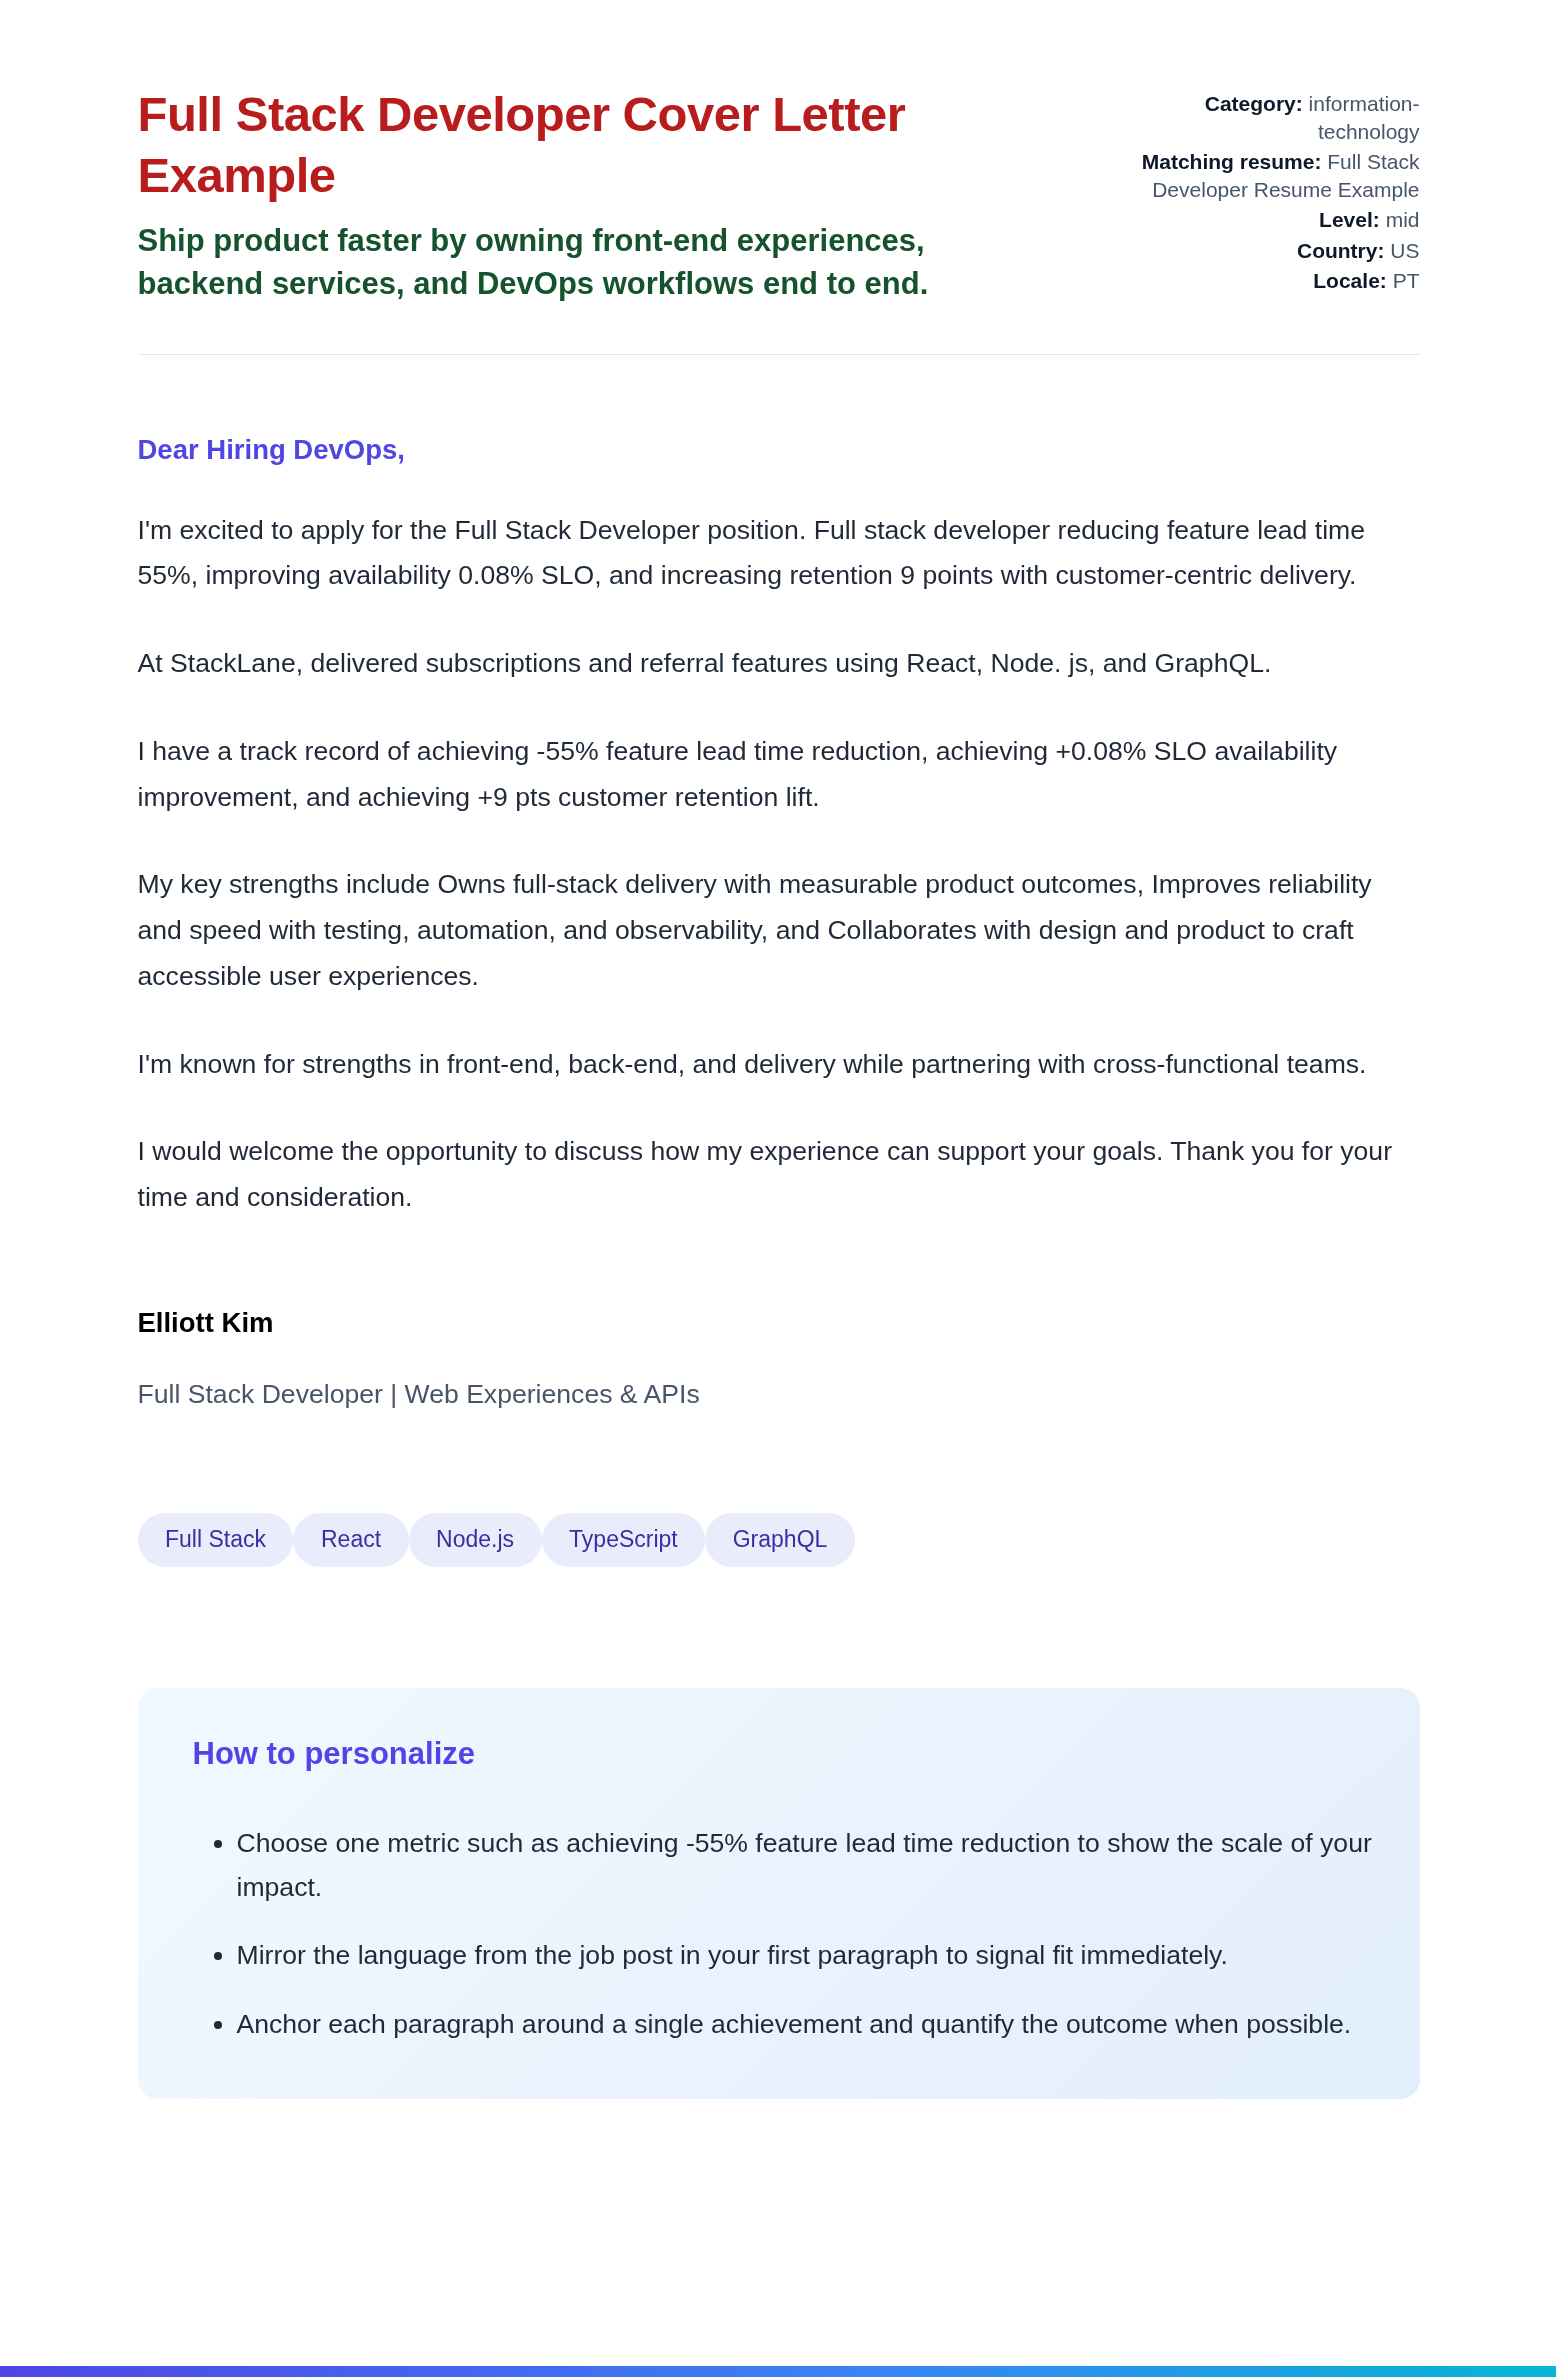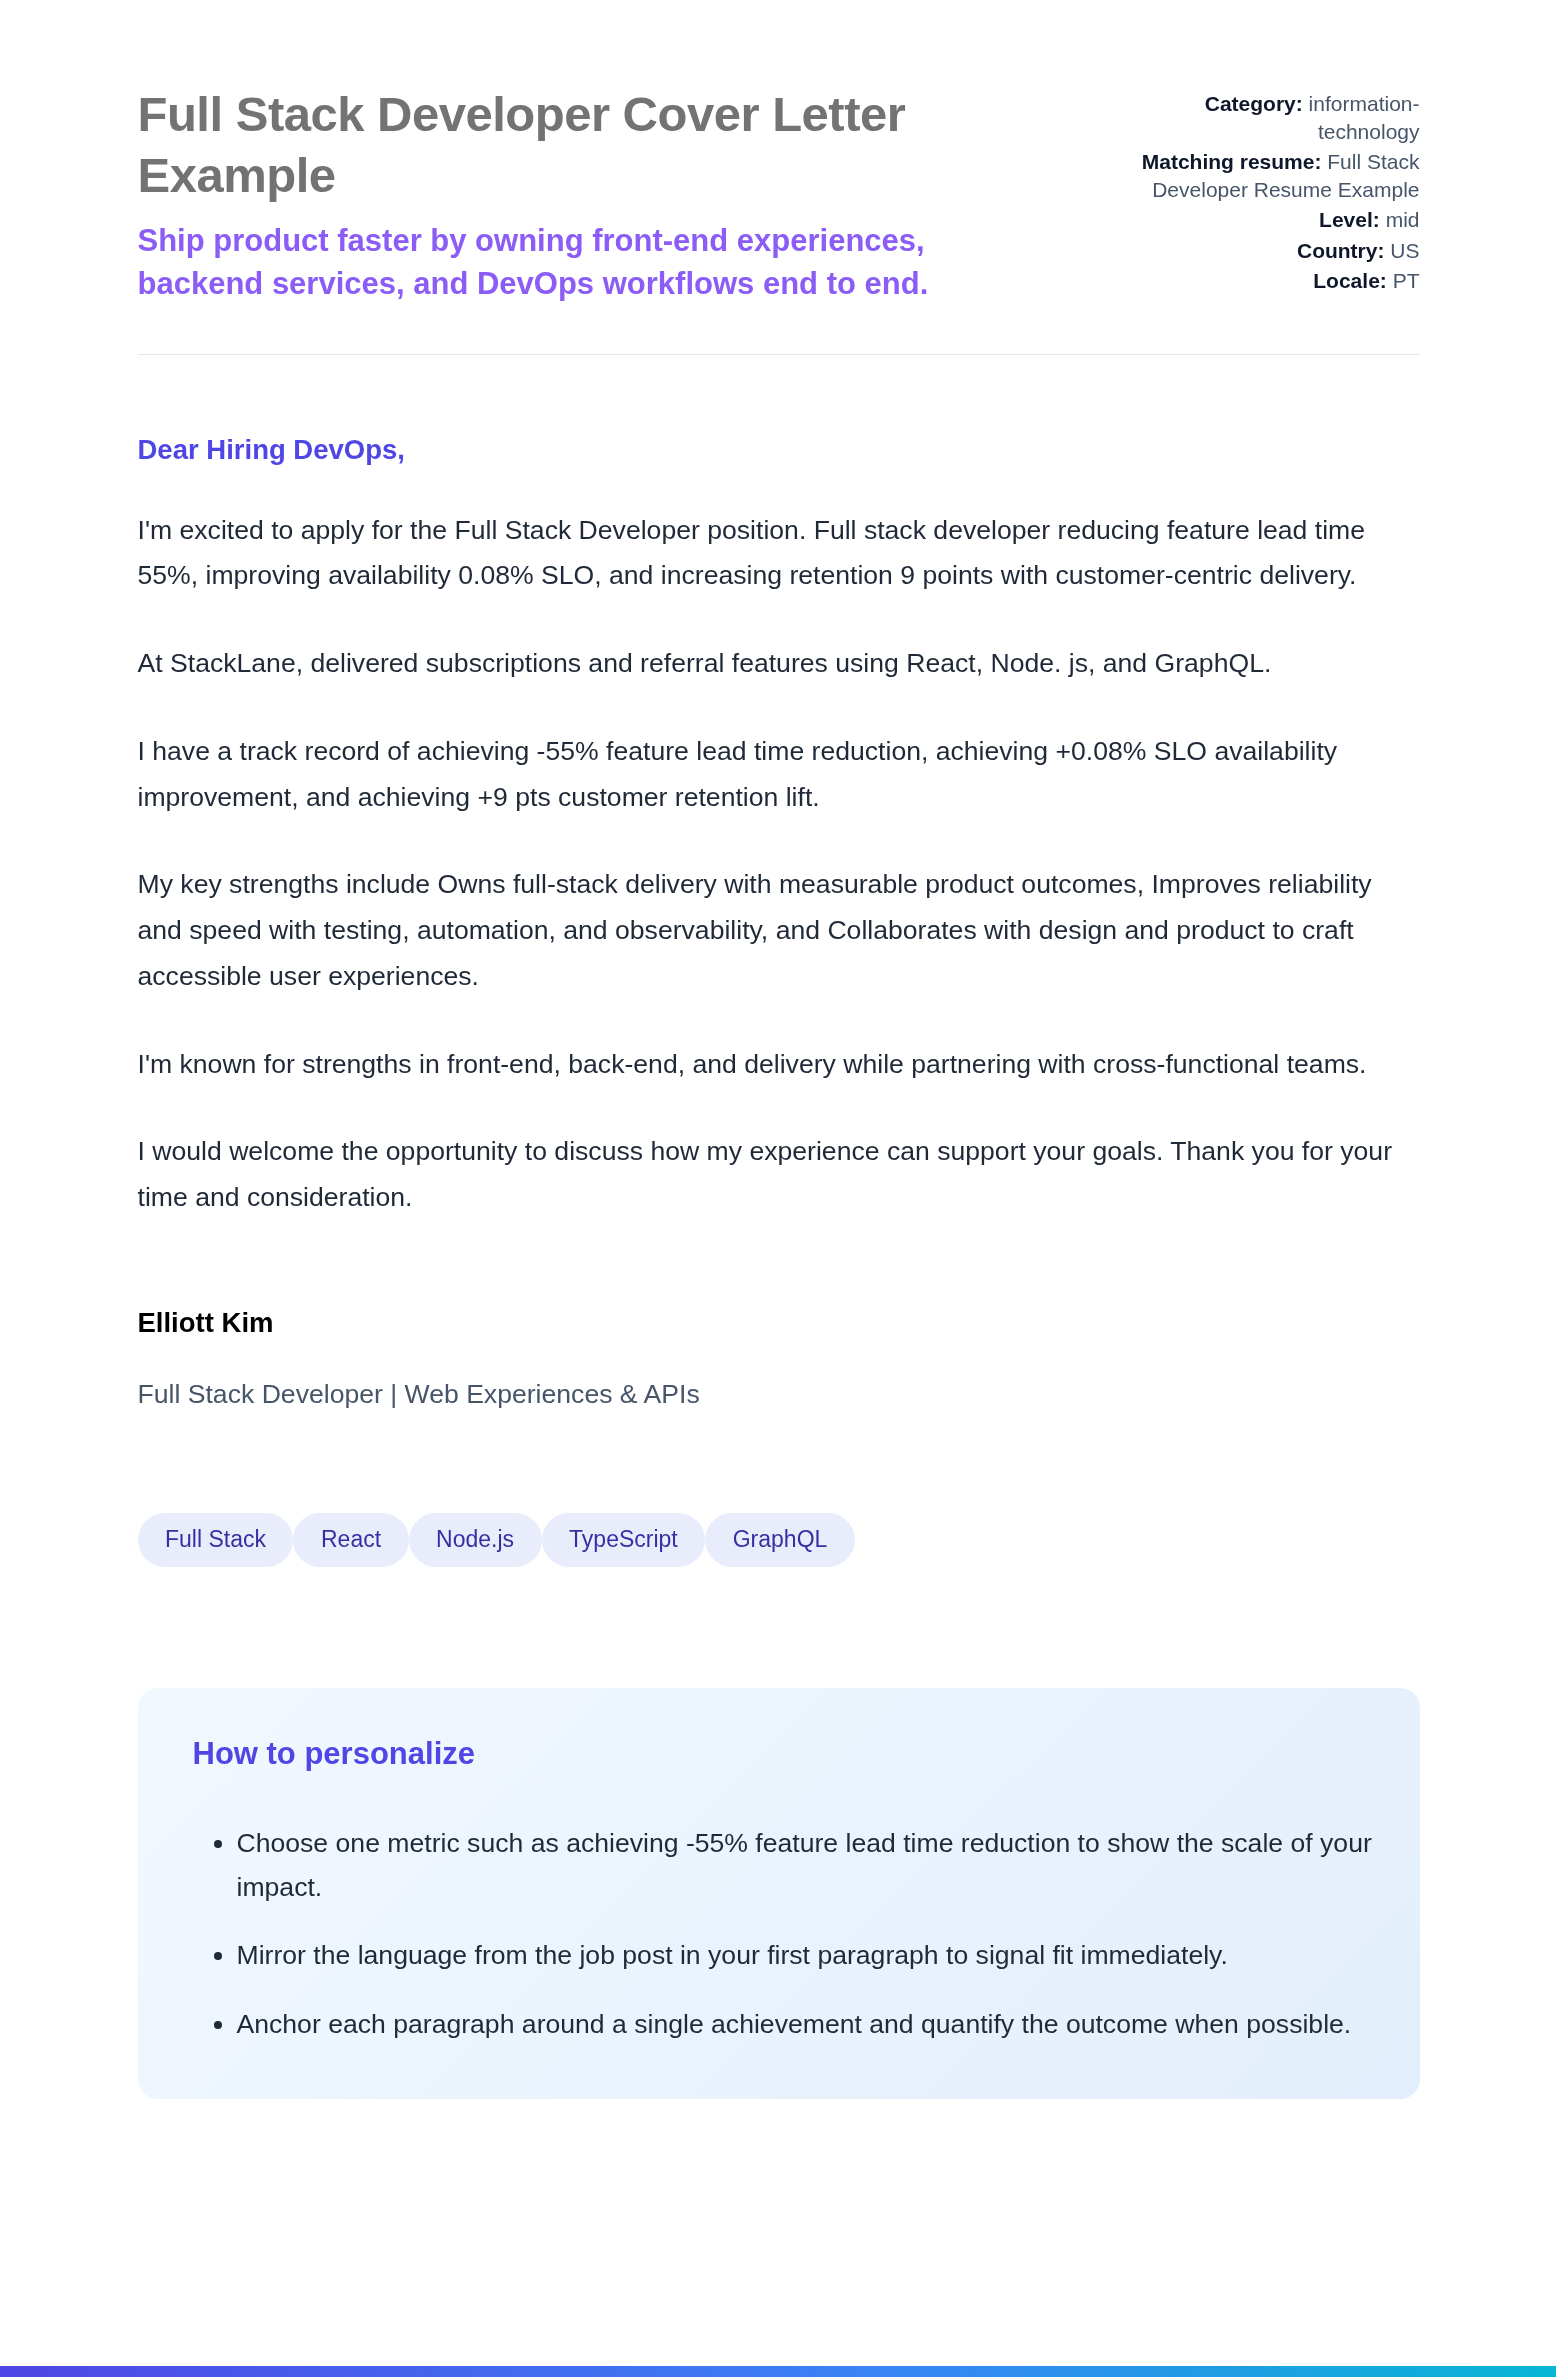--- a/index.html
+++ b/index.html
@@ -13,29 +13,29 @@
   }
   .container {
     width: 1282px;
     margin: 0 auto;
     padding-top: 84px;
   }
   
   .header { display: flex; justify-content: space-between; align-items: flex-start; }
   .header-left { width: 824px; }
   .page-title {
-    color: #737373;
+    color: #b91c1c;
     font-size: 49px;
     font-weight: 800;
     line-height: 1.24;
     letter-spacing: -0.5px;
   }
   .page-subtitle {
     margin-top: 14.7px;
-    color: #8b5cf6;
+    color: #14532d;
     font-size: 31px;
     font-weight: 700;
     line-height: 1.38;
   }
   .meta {
     width: 302px;
     text-align: right;
     font-size: 21px;
     line-height: 1.35;
     padding-top: 5.5px;

